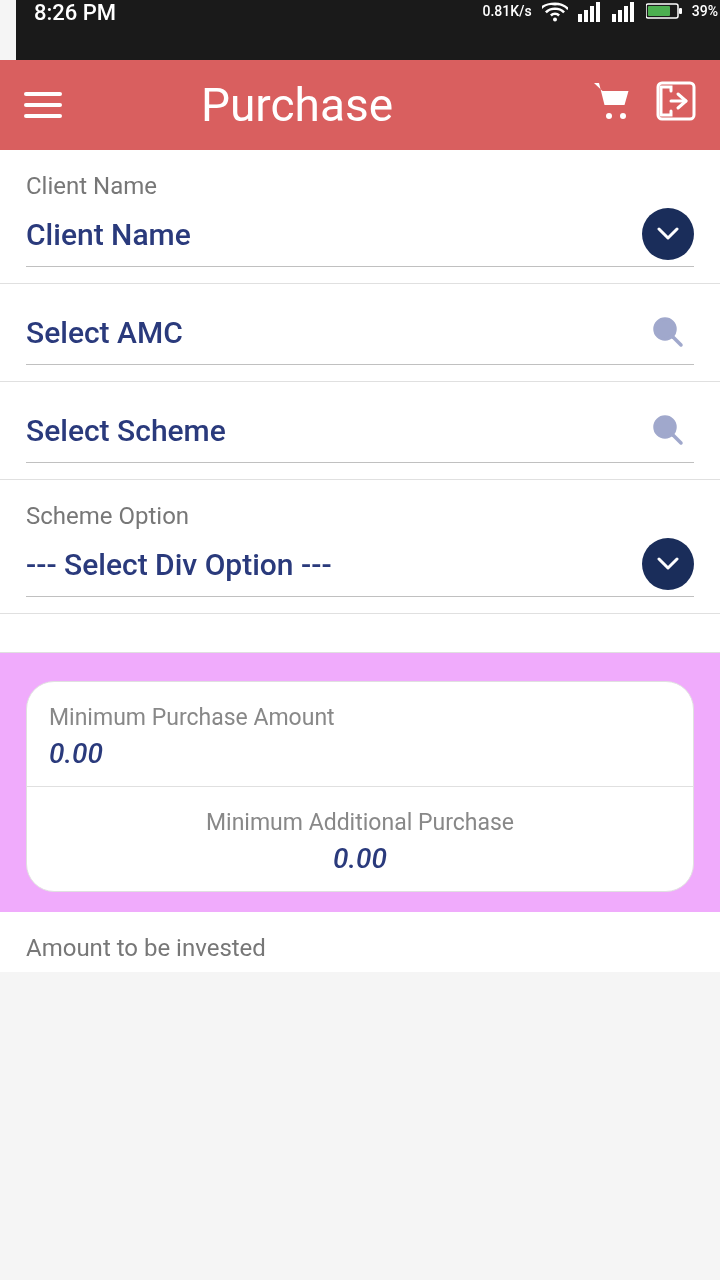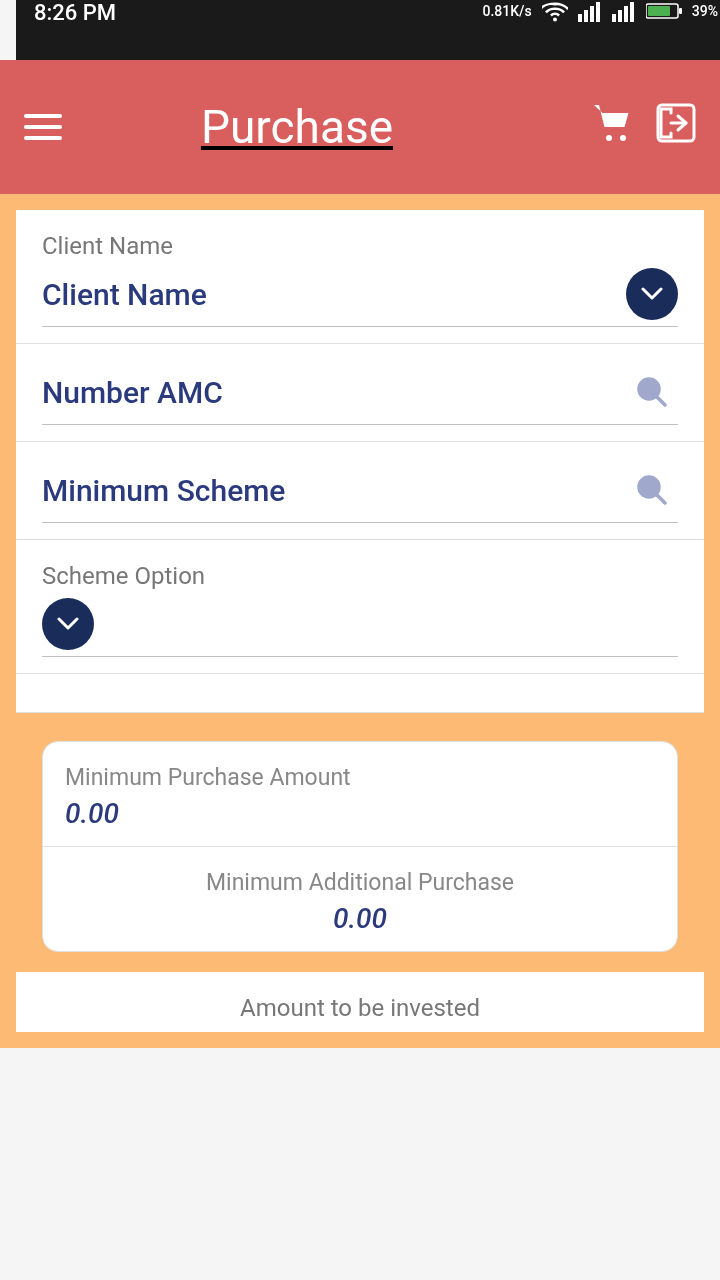--- a/index.html
+++ b/index.html
@@ -29,27 +29,26 @@
     .status-bar-right {
       display: flex;
       align-items: center;
       gap: 10px;
       font-size: 14px;
     }
 
     
     .topbar {
       width: 100%;
-      height: 134px;
+      height: 90px;
       background: #d95f5f;
       display: flex;
       align-items: center;
       padding: 0 24px;
       justify-content: space-between;
-      text-decoration: underline;
     }
     .topbar-title {
       color: #fff;
       font-size: 46px;
       font-weight: 400;
       flex: 1;
       text-align: center;
       margin-left: -60px;
     }
     .topbar-icons {
@@ -73,22 +72,22 @@
     .hamburger-icon span {
       display: block;
       width: 38px;
       height: 4px;
       background: #fff;
       border-radius: 2px;
     }
 
     
     .content {
-      background: #fdba74;
-      padding: 16px;
+      background: #f0abfc;
+      padding: 0;
     }
 
     
     .form-section {
       padding: 22px 26px 16px 26px;
       border-bottom: 1px solid #e0e0e0;
       background: #fff;
     }
     .form-label {
       font-size: 24px;
@@ -132,21 +131,21 @@
       flex-shrink: 0;
     }
     .search-btn svg {
       fill: #a0a8cc;
     }
 
     
     .info-card {
       margin: 28px 26px 20px 26px;
       border: 1.5px solid #e0e0e0;
-      border-radius: 16px;
+      border-radius: 28px;
       overflow: hidden;
       background: #fff;
     }
     .info-card-row {
       padding: 22px 22px 16px 22px;
     }
     .info-card-row + .info-card-row {
       border-top: 1.5px solid #e0e0e0;
       text-align: center;
     }
@@ -160,21 +159,20 @@
       font-size: 28px;
       color: #2a3a7c;
       font-weight: 500;
       font-style: italic;
     }
 
     
     .amount-section {
       padding: 22px 26px 10px 26px;
       background: #fff;
-      text-align: center;
     }
     .amount-label {
       font-size: 24px;
       color: #777;
     }
   </style>
 </head>
 <body>
 
 <div class="status-bar">
@@ -245,45 +243,46 @@
       <div class="dropdown-btn">
         <svg width="22" height="14" viewBox="0 0 22 14">
           <path d="M2 2l9 9 9-9" stroke="white" stroke-width="3" stroke-linecap="round" stroke-linejoin="round" fill="none"></path>
         </svg>
       </div>
     </div>
   </div>
 
   <div class="form-section">
     <div class="form-value-row">
-      <span class="form-value">Number AMC</span>
+      <span class="form-value">Select AMC</span>
       <div class="search-btn">
         <svg width="34" height="34" viewBox="0 0 34 34" fill="none">
           <circle cx="14" cy="14" r="10" stroke="#a0a8cc" stroke-width="3.5"></circle>
           <path d="M22 22l8 8" stroke="#a0a8cc" stroke-width="3.5" stroke-linecap="round"></path>
         </svg>
       </div>
     </div>
   </div>
 
   <div class="form-section">
     <div class="form-value-row">
-      <span class="form-value">Minimum Scheme</span>
+      <span class="form-value">Select Scheme</span>
       <div class="search-btn">
         <svg width="34" height="34" viewBox="0 0 34 34" fill="none">
           <circle cx="14" cy="14" r="10" stroke="#a0a8cc" stroke-width="3.5"></circle>
           <path d="M22 22l8 8" stroke="#a0a8cc" stroke-width="3.5" stroke-linecap="round"></path>
         </svg>
       </div>
     </div>
   </div>
 
   <div class="form-section">
     <div class="form-label">Scheme Option</div>
     <div class="form-value-row">
+      <span class="form-value">--- Select Div Option ---</span>
       <div class="dropdown-btn">
         <svg width="22" height="14" viewBox="0 0 22 14">
           <path d="M2 2l9 9 9-9" stroke="white" stroke-width="3" stroke-linecap="round" stroke-linejoin="round" fill="none"></path>
         </svg>
       </div>
     </div>
   </div>
 
   <div class="form-section">
   </div>

